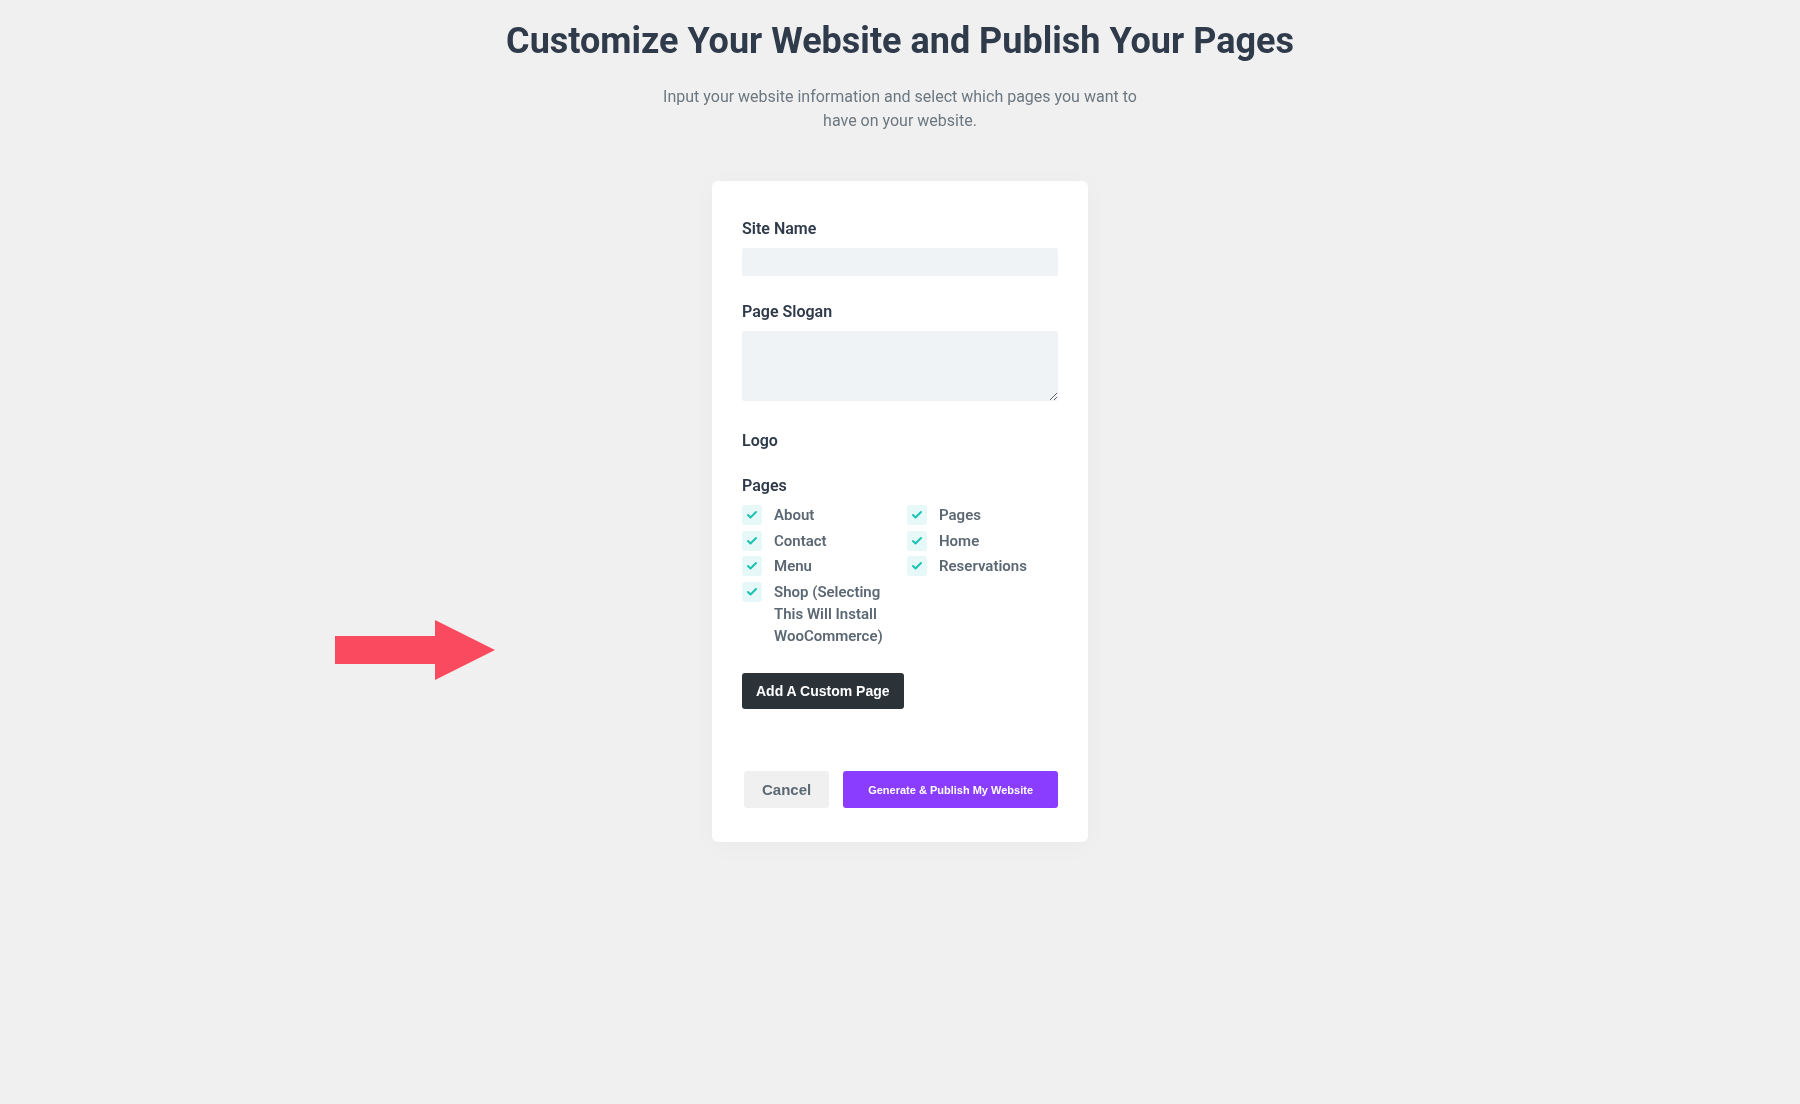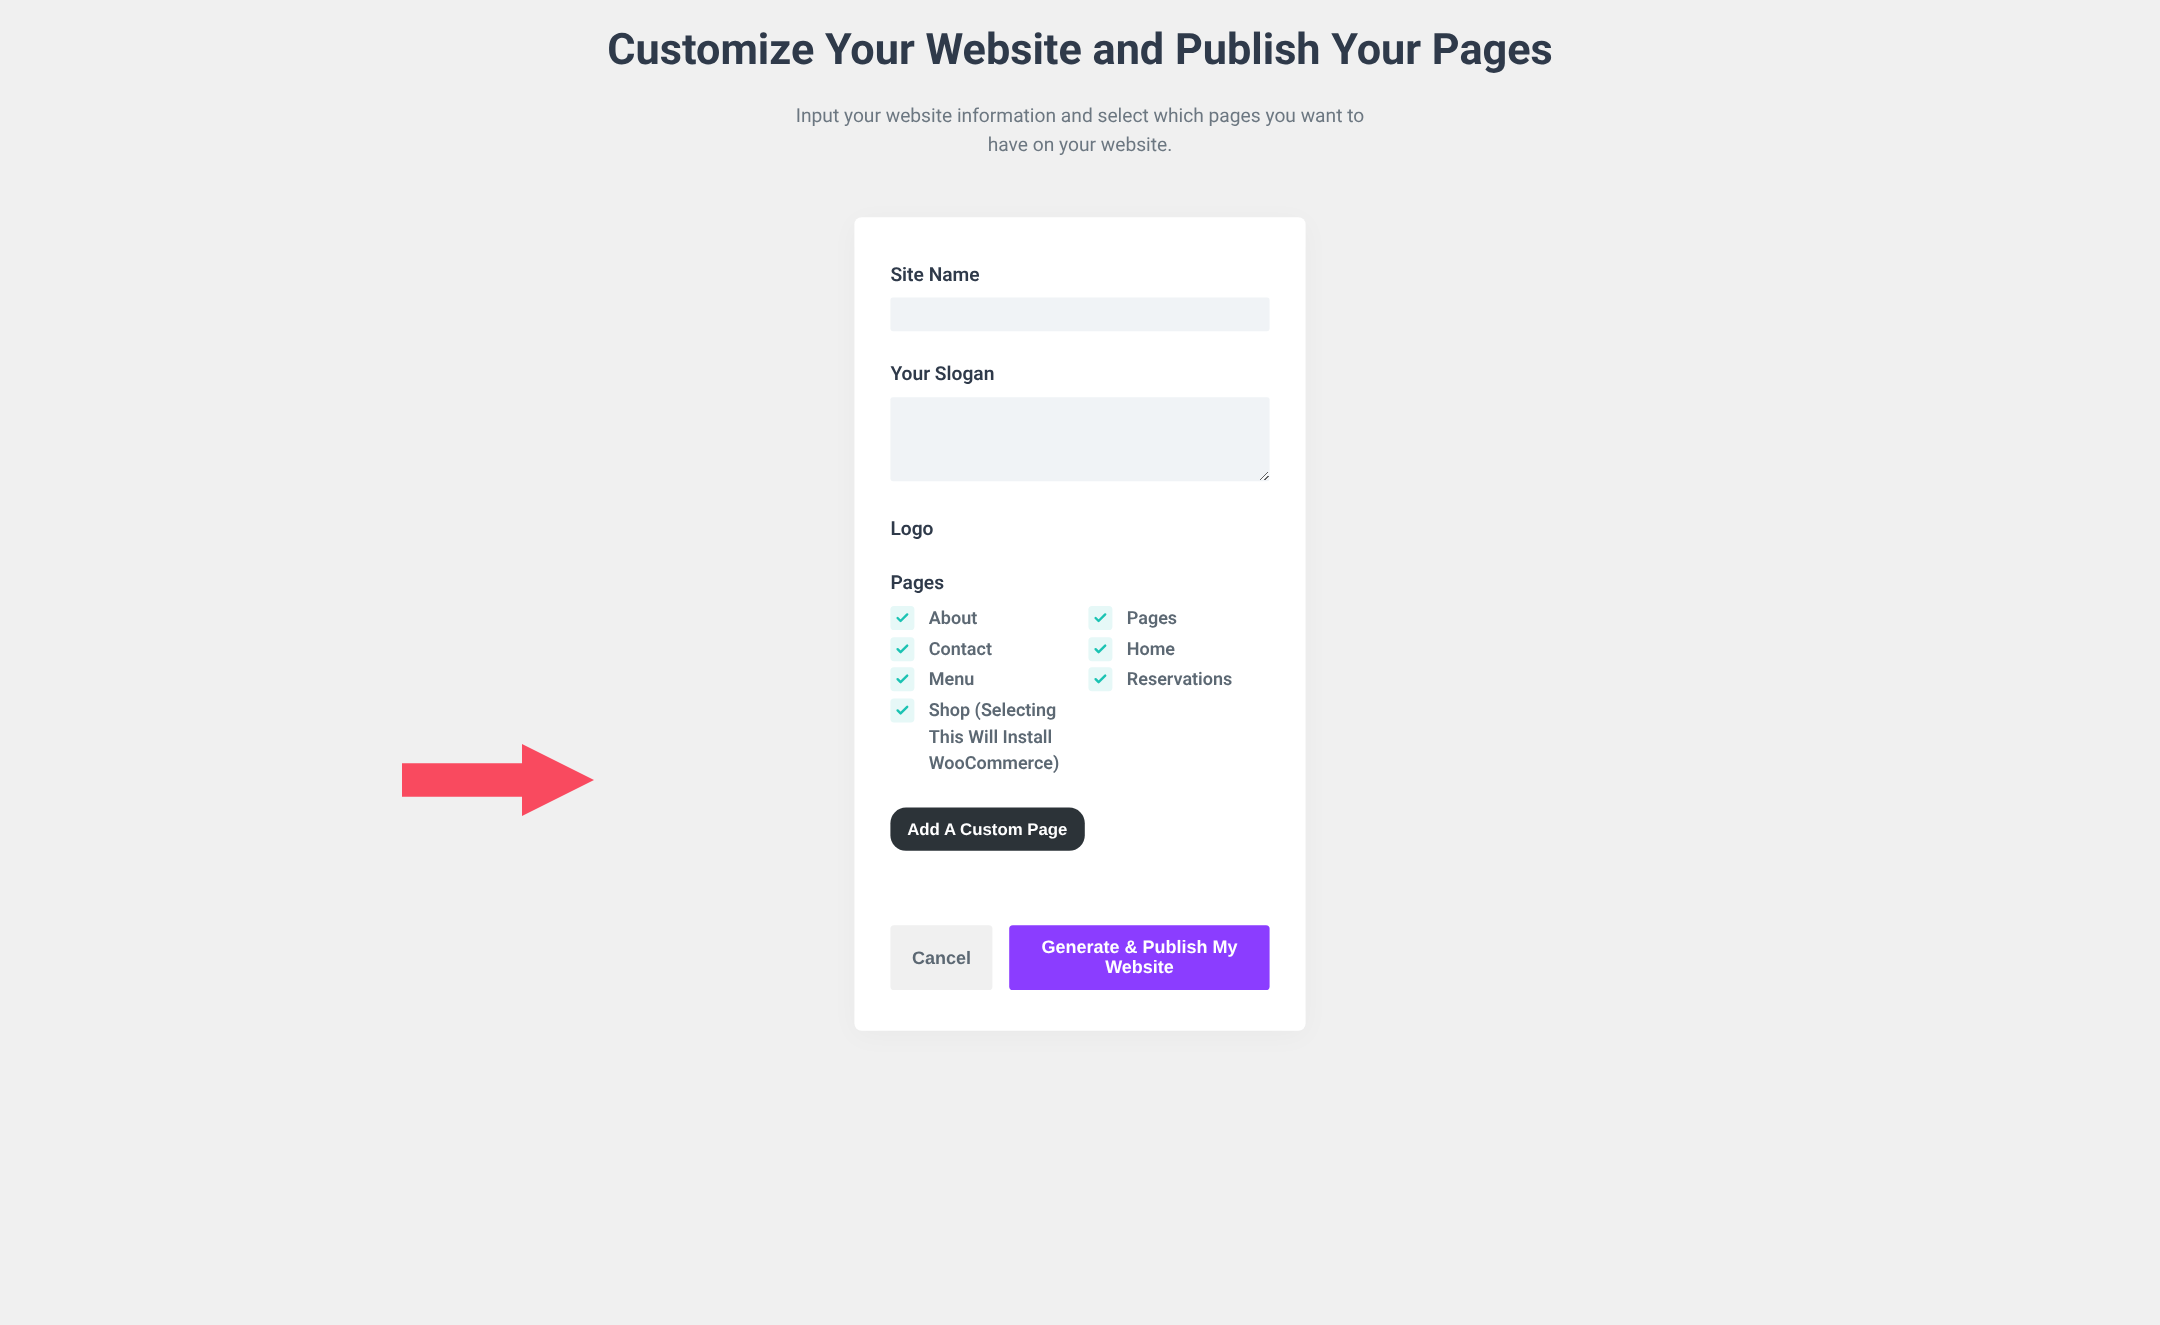--- a/index.html
+++ b/index.html
@@ -112,21 +112,21 @@
     .page-label {
       font-size: 15px;
       color: #5c6873;
       font-weight: 600;
       line-height: 1.45;
     }
     .add-page-btn {
       background: #2c3338;
       color: #ffffff;
       border: none;
-      border-radius: 13px;
+      border-radius: 3px;
       padding: 10px 14px;
       font-size: 14px;
       font-weight: 600;
       cursor: pointer;
       margin-bottom: 36px;
     }
     .button-row {
       display: flex;
       justify-content: flex-end;
       gap: 14px;
@@ -140,21 +140,21 @@
       font-size: 15px;
       font-weight: 600;
       cursor: pointer;
     }
     .generate-btn {
       background: #8b3dff;
       color: #ffffff;
       border: none;
       border-radius: 3px;
       padding: 10px 25px;
-      font-size: 15px;
+      font-size: 11px;
       font-weight: 600;
       cursor: pointer;
     }
     .arrow-annotation {
       position: absolute;
       left: 335px;
       top: 620px;
       pointer-events: none;
     }
     .arrow-annotation svg {
@@ -170,21 +170,21 @@
   <p class="page-subtitle">Input your website information and select which pages you want to have on your website.</p>
 
   <div class="card">
 
     <div class="field">
       <label class="field-label">Site Name</label>
       <input type="text" class="text-input" value="" style="">
     </div>
 
     <div class="field">
-      <label class="field-label">Your Slogan</label>
+      <label class="field-label">Page Slogan</label>
       <textarea class="textarea" style=""></textarea>
     </div>
 
     <div class="field">
       <label class="field-label">Logo</label>
     </div>
 
     <div class="field">
       <label class="field-label">Pages</label>
       <div class="pages-grid">

